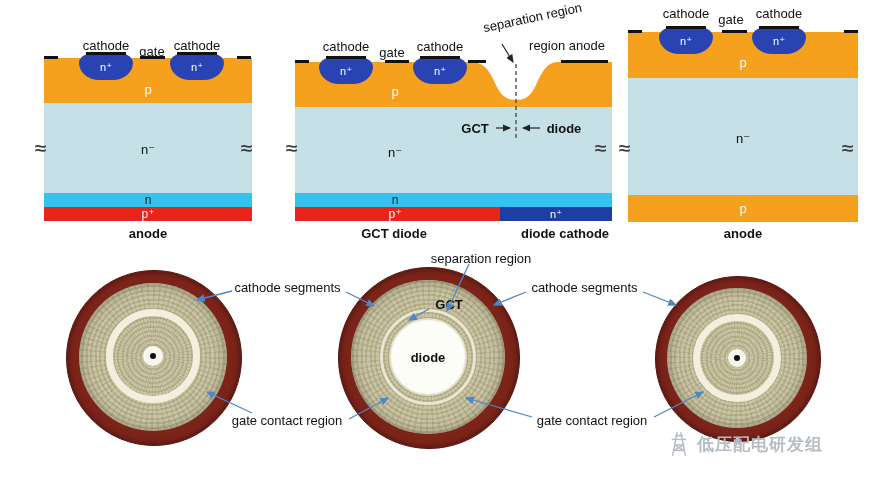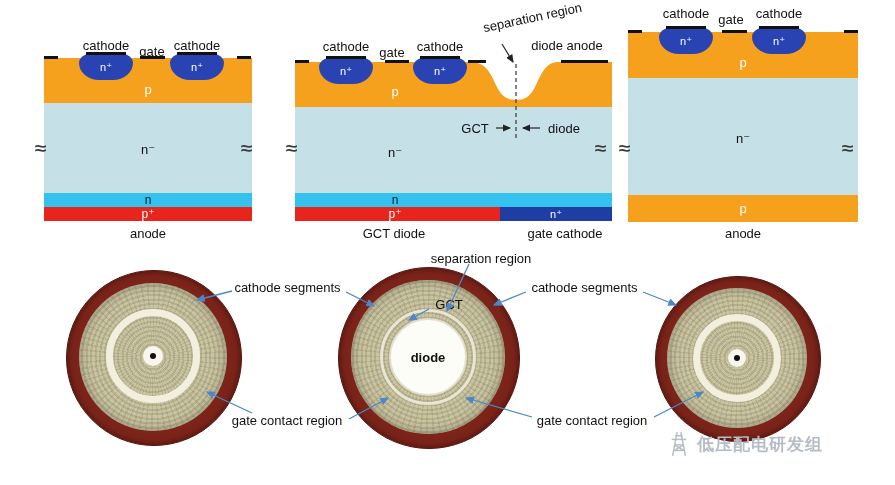--- a/index.html
+++ b/index.html
@@ -1,19 +1,19 @@
 <!DOCTYPE html>
 <html style="--orange: #F6A11E; --light-blue: #C6E0E7; --cyan: #36C2EF; --red: #E8251D; --n-plus-blue: #2944B2; --diode-n-plus-blue: #1E3EA4; --maroon: #7D241A; --tan: #C9C4A2; --tan-dark: #B6B08D; --white-ring: #F2EFDF; --arrow-blue: #4E86C8; --label: #111111; --watermark-gray: #B6BCC4;"><head>
 <meta charset="utf-8">
 <style>
   html,body{margin:0;padding:0;background:#fff;}
   .page{position:relative;width:895px;height:485px;background:#fff;overflow:hidden;
         font-family:"Liberation Sans","DejaVu Sans",sans-serif;color:#111;}
   .lbl{position:absolute;font-size:13px;line-height:15px;text-align:center;white-space:nowrap;color:#111;}
-  .b{font-weight:normal;}
+  .b{font-weight:bold;}
   .w{color:#fff;}
   .layer{position:absolute;}
   .bump{position:absolute;width:54px;height:26px;background:var(--n-plus-blue,#2944B2);
         border-radius:10px 10px 20px 20px / 9px 9px 17px 17px;color:#fff;font-size:11px;
         display:flex;align-items:center;justify-content:center;}
   .bar{position:absolute;height:3px;background:#111;}
   .sq{position:absolute;font-size:17px;font-weight:bold;color:#3a3a3a;transform:scaleX(1.25);}
   .wafer{position:absolute;border-radius:50%;background:var(--maroon,#7D241A);
          box-shadow:inset 0 0 7px rgba(0,0,0,.5);border:1px solid #55130d;}
   .tan{position:absolute;border-radius:50%;
@@ -62,21 +62,21 @@
   <div class="layer" style="left:44px;top:193px;width:208px;height:14px;background:var(--cyan,#36C2EF);"></div>
   <div class="lbl" style="left:128px;top:193px;width:40px;font-size:12px;line-height:14px;color:#10232b;">n</div>
   <div class="layer" style="left:44px;top:207px;width:208px;height:14px;background:var(--red,#E8251D);"></div>
   <div class="lbl w" style="left:128px;top:207px;width:40px;font-size:12px;line-height:14px;">p⁺</div>
   <div class="lbl b" style="left:108px;top:226px;width:80px;">anode</div>
 
   <div class="lbl" style="left:316px;top:39px;width:60px;">cathode</div>
   <div class="lbl" style="left:373px;top:45px;width:38px;">gate</div>
   <div class="lbl" style="left:410px;top:39px;width:60px;">cathode</div>
   <div class="lbl" style="left:460px;top:10px;width:145px;transform:rotate(-12deg);">separation region</div>
-  <div class="lbl" style="left:522px;top:38px;width:90px;">diode anode</div>
+  <div class="lbl" style="left:522px;top:38px;width:90px;">region anode</div>
 
   <svg style="position:absolute;left:295px;top:58px;" width="317" height="49" viewBox="0 0 317 49">
     <path d="M0,4 L173,4 C188,4 193,9 201,27 C206,38 212,42 221,42 C230,42 236,38 241,27 C249,9 254,4 264,4 L317,4 L317,49 L0,49 Z" style="fill:var(--orange,#F6A11E);"></path>
   </svg>
   <div class="bump" style="left:319px;top:58px;">
       <span>n⁺</span>
     </div>
   <div class="bump" style="left:413px;top:58px;">
       <span>n⁺</span>
     </div>
@@ -96,21 +96,21 @@
   <div class="lbl b" style="left:456px;top:121px;width:38px;">GCT</div>
   <div class="lbl b" style="left:542px;top:121px;width:44px;">diode</div>
 
   <div class="layer" style="left:295px;top:193px;width:317px;height:14px;background:var(--cyan,#36C2EF);"></div>
   <div class="lbl" style="left:375px;top:193px;width:40px;font-size:12px;line-height:14px;color:#10232b;">n</div>
   <div class="layer" style="left:295px;top:207px;width:205px;height:14px;background:var(--red,#E8251D);"></div>
   <div class="lbl w" style="left:375px;top:207px;width:40px;font-size:12px;line-height:14px;">p⁺</div>
   <div class="layer" style="left:500px;top:207px;width:112px;height:14px;background:var(--diode-n-plus-blue,#1E3EA4);"></div>
   <div class="lbl w" style="left:536px;top:207px;width:40px;font-size:11px;line-height:14px;">n⁺</div>
   <div class="lbl b" style="left:344px;top:226px;width:100px;">GCT diode</div>
-  <div class="lbl b" style="left:511px;top:226px;width:108px;">gate cathode</div>
+  <div class="lbl b" style="left:511px;top:226px;width:108px;">diode cathode</div>
 
   <div class="lbl" style="left:656px;top:6px;width:60px;">cathode</div>
   <div class="lbl" style="left:712px;top:12px;width:38px;">gate</div>
   <div class="lbl" style="left:749px;top:6px;width:60px;">cathode</div>
 
   <div class="layer" style="left:628px;top:32px;width:230px;height:46px;background:var(--orange,#F6A11E);"></div>
   <div class="bump" style="left:659px;top:28px;">
       <span>n⁺</span>
     </div>
   <div class="bump" style="left:752px;top:28px;">

